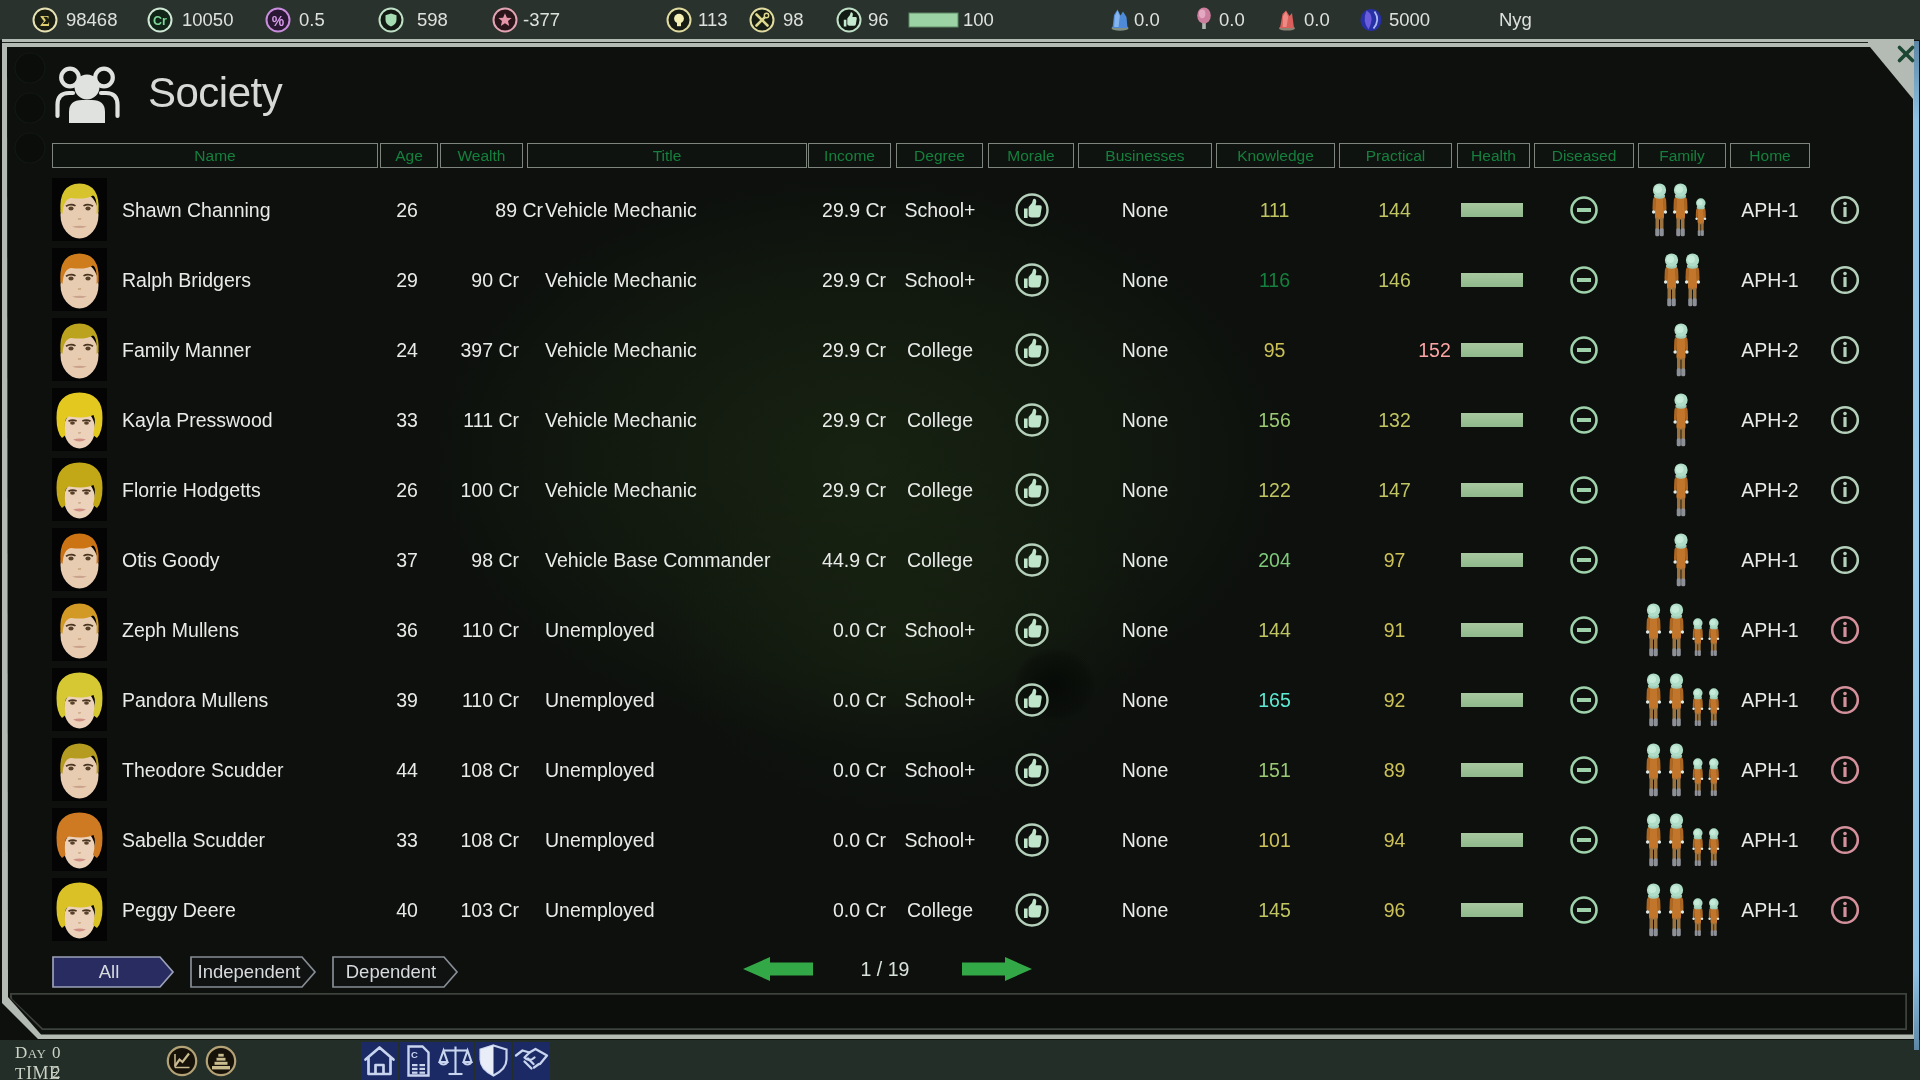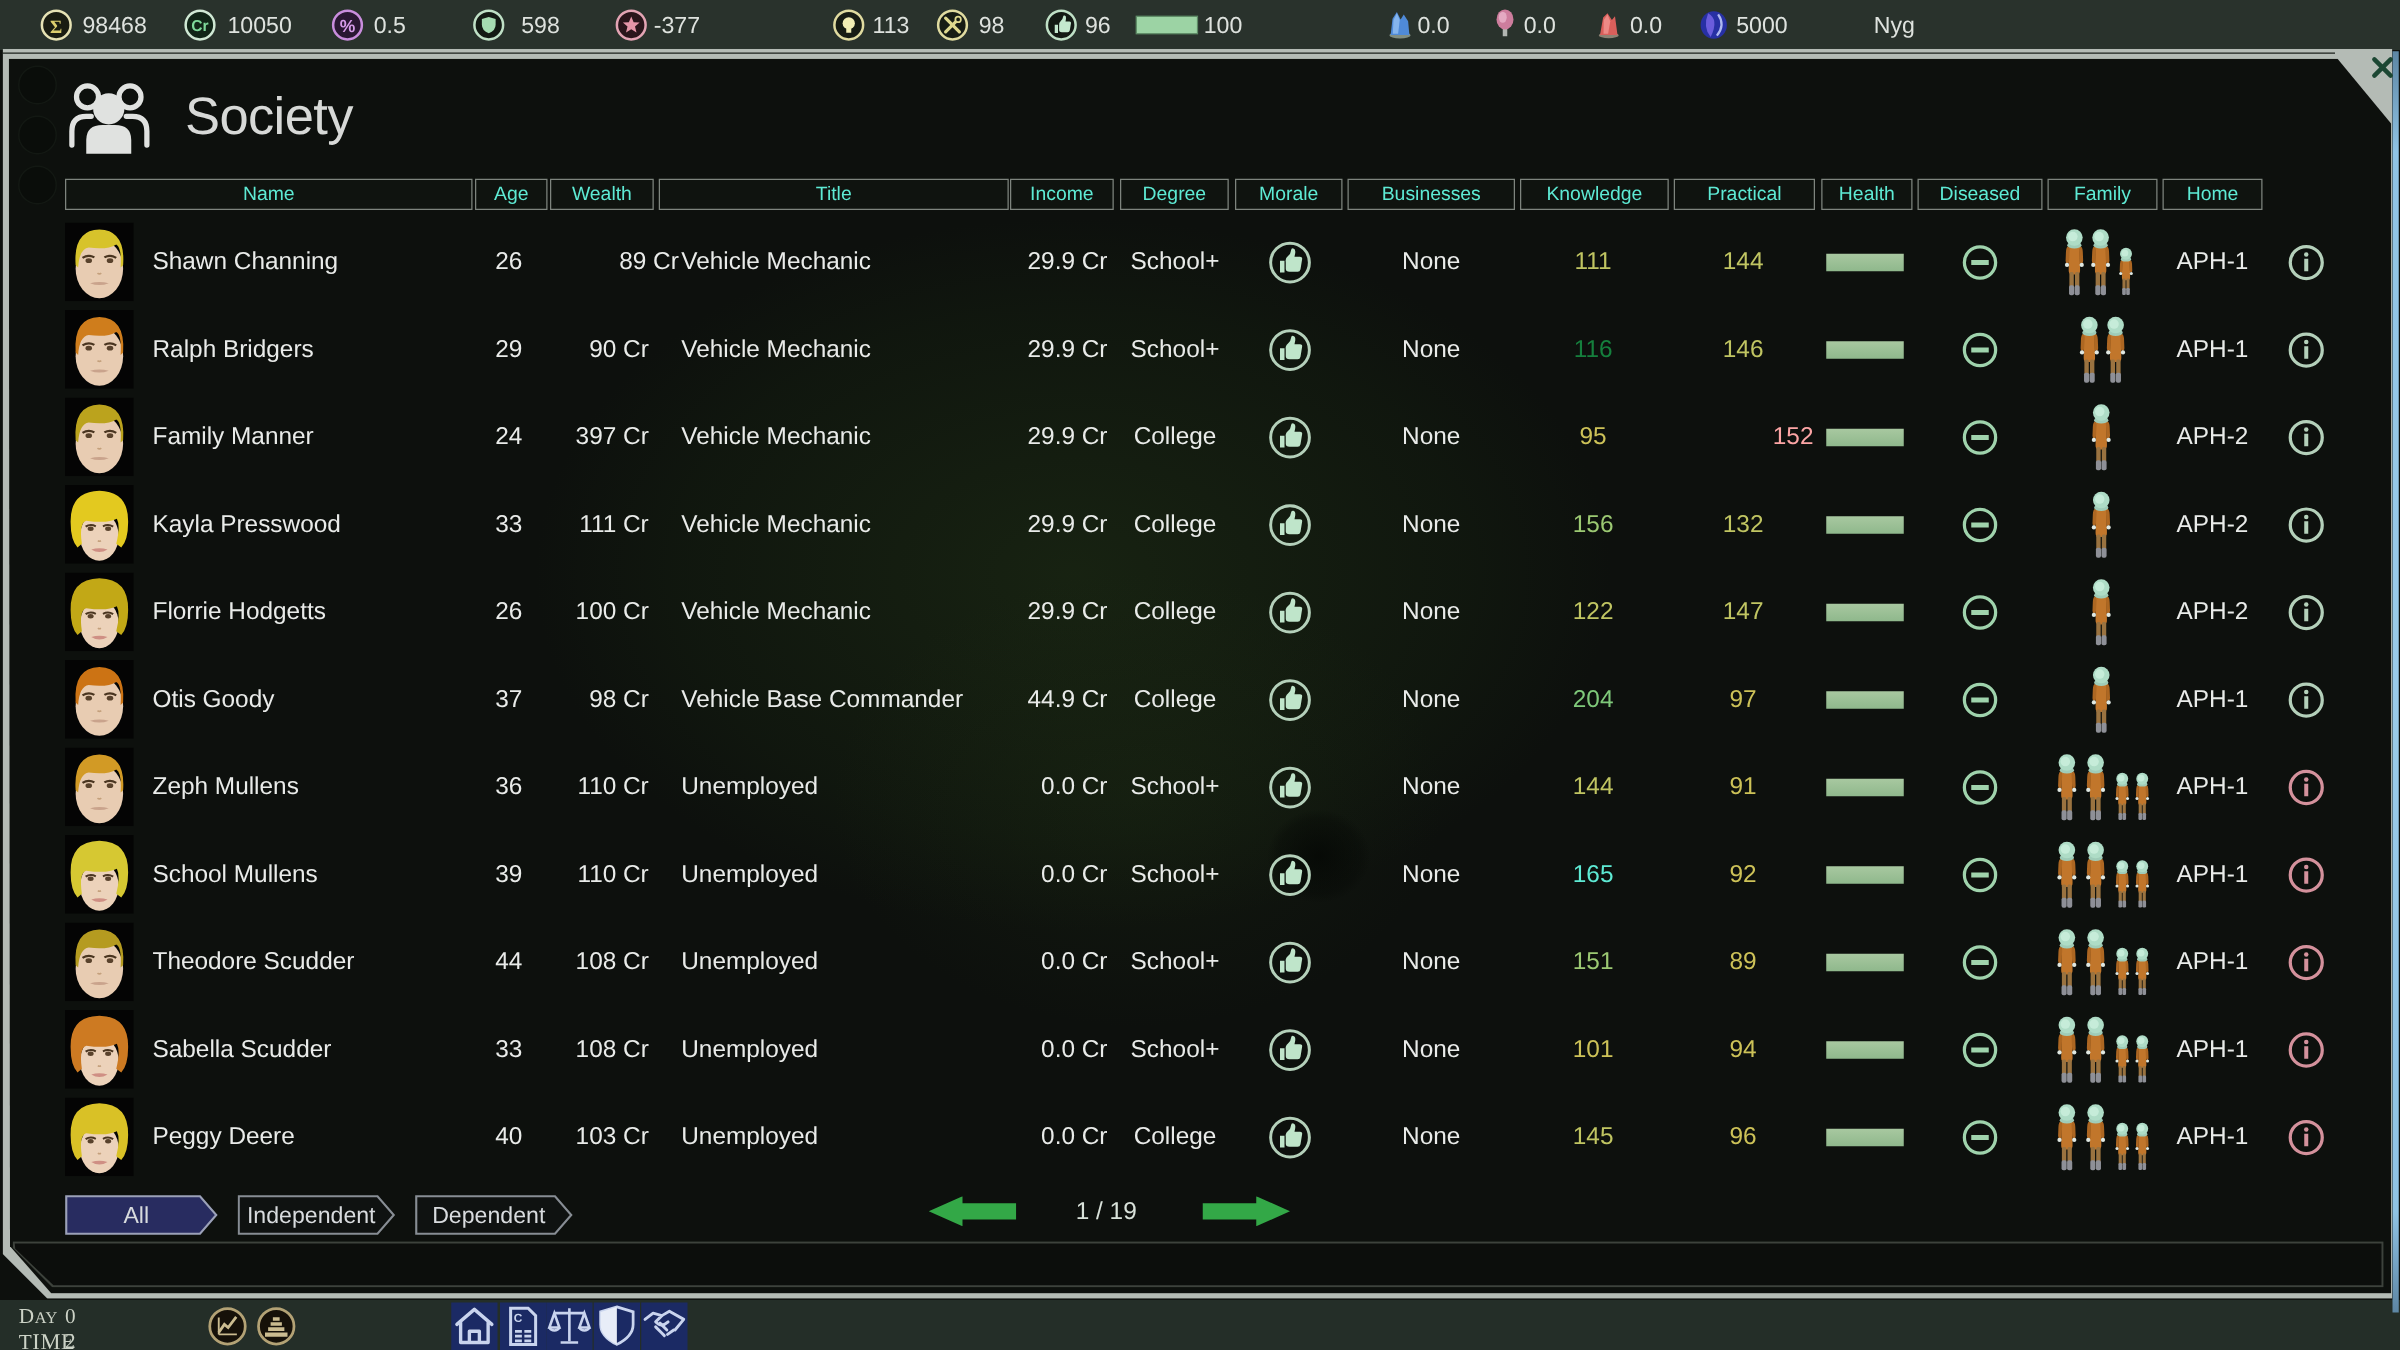--- a/index.html
+++ b/index.html
@@ -9,21 +9,21 @@
 #taskbar{left:0;top:1040px;width:1920px;height:40px;background:#242e28;}
 #frame{left:2px;top:39px;width:1912px;height:1000px;background:#b4bbb5;
 clip-path:polygon(0px 0px,1912px 0px,1912px 1000px,36px 1000px,0px 964px);}
 #topline{left:2px;top:41.6px;width:1866px;height:1.6px;background:#1a211b;}
 #inner{left:2px;top:39px;width:1912px;height:1000px;background:#0d100d;
 clip-path:polygon(5px 8px,1868px 8px,1911px 60px,1911px 995.5px,39px 995.5px,6px 958px);}
 #bluestrip{left:1914px;top:41px;width:5px;height:1009px;background:linear-gradient(180deg,#5d86a4,#8fc3e4 8%,#9acbe9 50%,#8fc3e4 92%,#5d86a4);}
 #glow1{left:330px;top:140px;width:1150px;height:760px;background:radial-gradient(ellipse 50% 50% at 46% 42%,rgba(40,64,25,0.38),rgba(30,52,20,0.18) 55%,rgba(0,0,0,0) 75%);}
 #glow2{left:560px;top:380px;width:700px;height:520px;background:radial-gradient(ellipse 50% 50% at 50% 50%,rgba(38,58,23,0.22),rgba(0,0,0,0) 70%);}
 .hdr{position:absolute;top:143px;height:23px;border:1px solid #7e847e;background:#0f130f;
-color:#5eead4;font-size:15.5px;display:flex;align-items:center;justify-content:center;}
+color:#15803d;font-size:15.5px;display:flex;align-items:center;justify-content:center;}
 .row{position:absolute;left:0;width:1920px;height:70px;}
 .cell{position:absolute;color:#e9ebe9;font-size:19.5px;top:50%;transform:translateY(-50%);white-space:nowrap;}
 .ctr{text-align:center;}
 .rgt{text-align:right;}
 #ftr{left:10px;top:993px;width:1897px;height:37px;background:#3d423c;
 clip-path:polygon(0px 0px,1897px 0px,1897px 37px,32px 37px,0px 5px);}
 #ftri{left:10px;top:993px;width:1897px;height:37px;background:#0c0e0c;
 clip-path:polygon(1.8px 1.8px,1895.2px 1.8px,1895.2px 35.2px,32.8px 35.2px,2.2px 6px);}
 .serif{font-family:"Liberation Serif",serif;}
 </style></head>
@@ -472,21 +472,21 @@
 <rect width="55" height="63" fill="#040404"></rect>
 <ellipse cx="27.5" cy="41" rx="15.5" ry="19.5" fill="#ecd2ba"></ellipse>
 <path d="M4.5 30 Q4 5 27.5 4.5 Q51 5 50.5 30 Q50.5 44 45 50 L41 47 Q44.5 33 41.5 27 Q34 31 17 28.5 Q11 30 13.5 47 L10 50 Q4.5 44 4.5 30 Z" fill="#d6c832"></path>
 <path d="M16 32.5 Q20.5 30 25 32.3 L24.3 33.8 Q20.5 31.9 17 34 Z" fill="#4a3520"></path>
         <path d="M39 32.5 Q34.5 30 30 32.3 L30.7 33.8 Q34.5 31.9 38 34 Z" fill="#4a3520"></path>
         <ellipse cx="20.5" cy="35" rx="2.4" ry="1.8" fill="#59422c"></ellipse>
         <ellipse cx="34.5" cy="35" rx="2.4" ry="1.8" fill="#59422c"></ellipse>
 <path d="M26.3 44.5 Q27.5 45.6 28.7 44.5" stroke="#c4a07c" stroke-width="1.2" fill="none"></path>
 <path d="M21 51.5 Q27.5 49.5 34 51.5 Q27.5 55.5 21 51.5 Z" fill="#cf8f84"></path>
 </svg></div>
-    <div class="cell" style="left:122px">School Mullens</div>
+    <div class="cell" style="left:122px">Pandora Mullens</div>
     <div class="cell ctr" style="left:378px;width:58px">39</div>
     <div class="cell rgt" style="left:420px;width:99px">110 Cr</div>
     <div class="cell" style="left:545px">Unemployed</div>
     <div class="cell rgt" style="left:780px;width:106px">0.0 Cr</div>
     <div class="cell ctr" style="left:897px;width:86px">School+</div>
     <svg class="abs" style="left:1014px;top:17px" width="36" height="36" viewBox="0 0 36 36">
       <circle cx="18" cy="18" r="15.5" fill="none" stroke="#b4d0ba" stroke-width="2.4"></circle>
       <path d="M10 16.5 h3.6 v9.5 h-3.6 z M14.6 17.5 q-0.6 -3 1.8 -4.8 q2.2 -1.7 2.4 -4.4 q0.2 -2 1.9 -1.6 q1.9 0.5 1.5 3.6 l-0.6 3 h4.4 q2.1 0 1.7 2.1 l-1.3 8 q-0.4 2 -2.3 2 h-6.5 q-3 0 -3 -2.4 z" fill="#bfe5ca"></path>
     </svg>
     <div class="cell ctr" style="left:1079px;width:132px">None</div>

